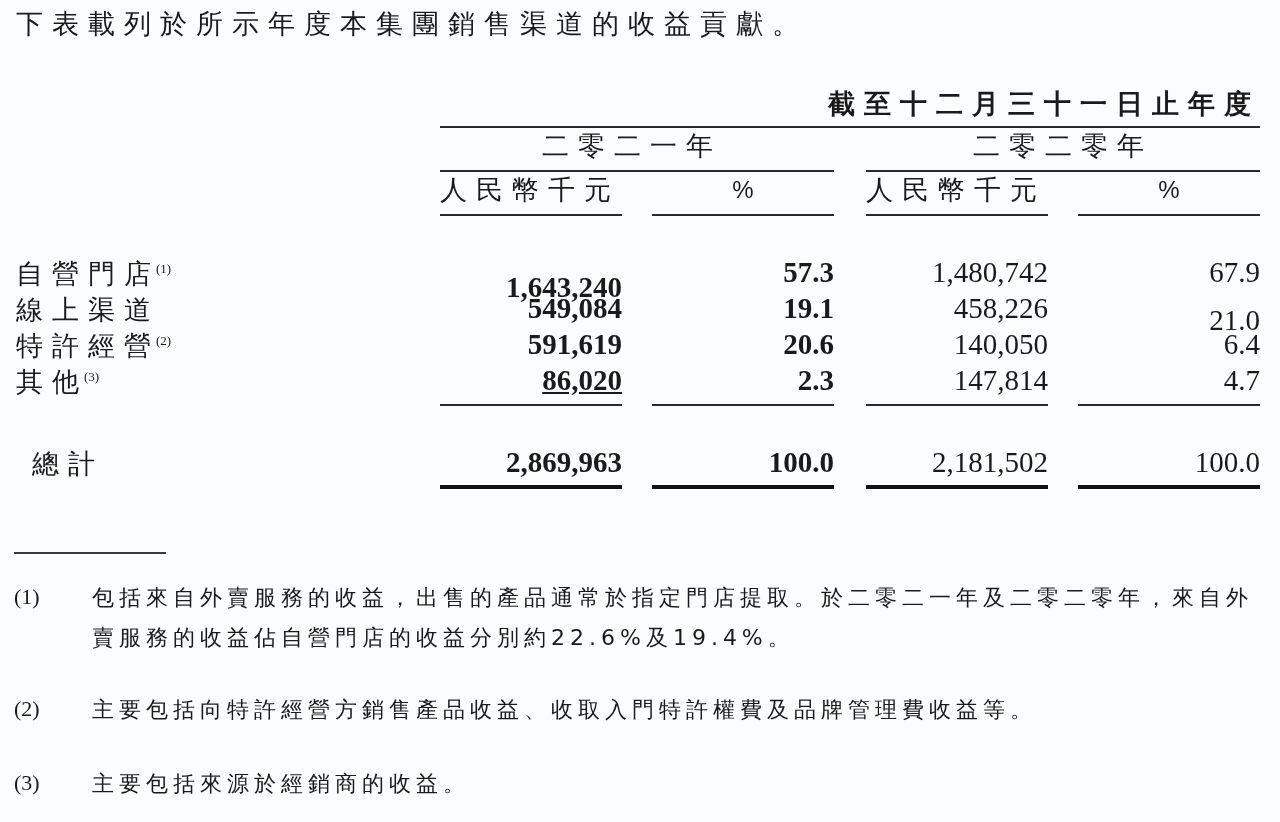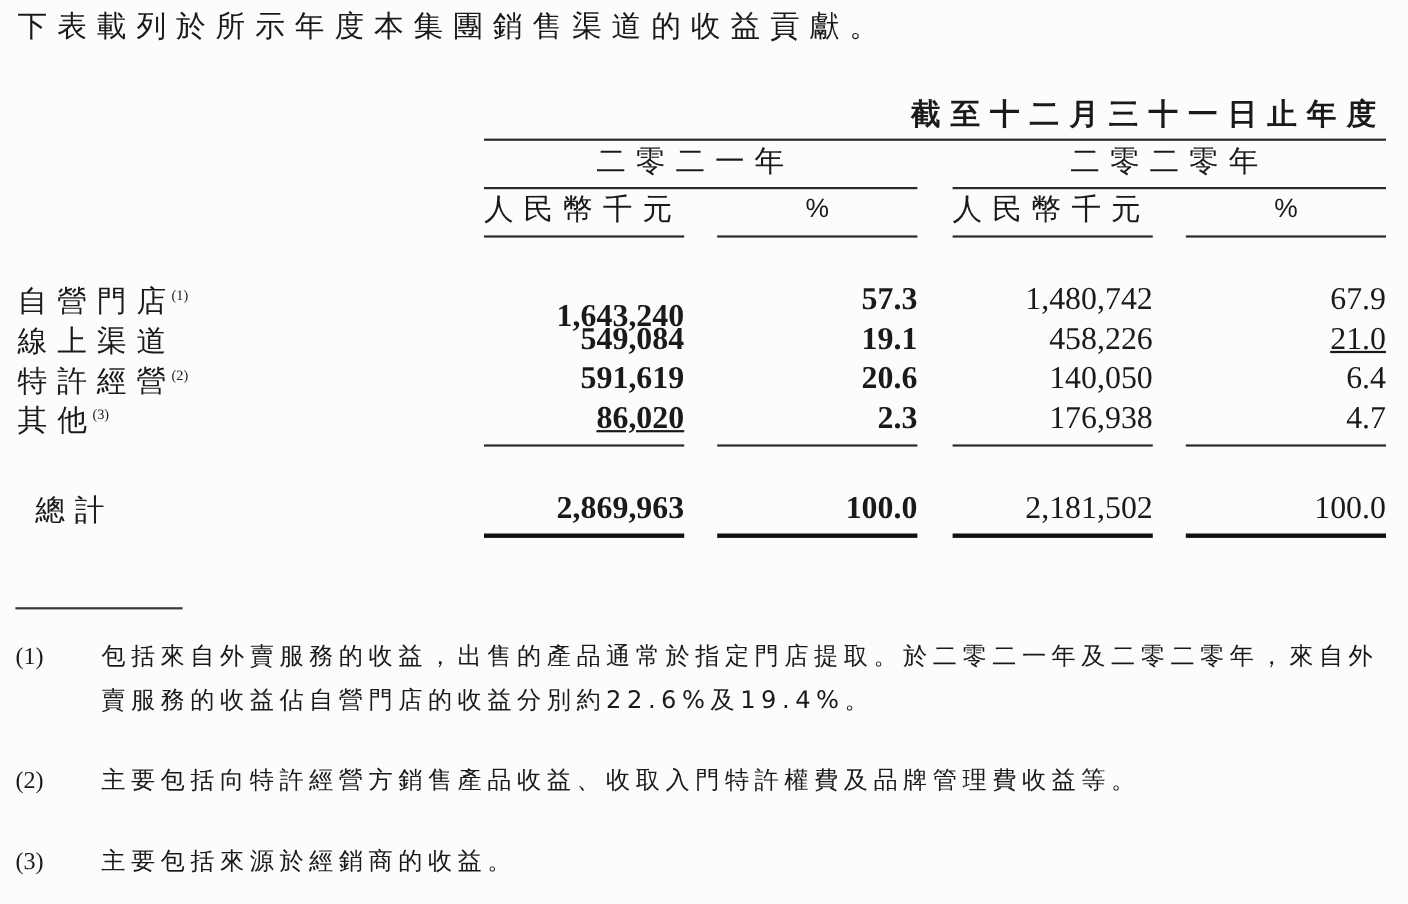--- a/index.html
+++ b/index.html
@@ -82,32 +82,32 @@
   <div class="row-label" style="top:256px;"><span>自營門店</span><sup>(1)</sup></div>
   <div class="num bold c1" style="top:259px;margin-top:12px;">1,643,240</div>
   <div class="num bold c2" style="top:256px;">57.3</div>
   <div class="num c3" style="top:256px;">1,480,742</div>
   <div class="num c4" style="top:256px;">67.9</div>
 
   <div class="row-label" style="top:292px;"><span>線上渠道</span></div>
   <div class="num bold c1" style="top:292px;">549,084</div>
   <div class="num bold c2" style="top:292px;">19.1</div>
   <div class="num c3" style="top:292px;">458,226</div>
-  <div class="num c4" style="top:292px;text-decoration:underline;">21.0</div>
+  <div class="num c4" style="top:304px;">21.0</div>
 
   <div class="row-label" style="top:328px;"><span>特許經營</span><sup>(2)</sup></div>
   <div class="num bold c1" style="top:328px;">591,619</div>
   <div class="num bold c2" style="top:328px;">20.6</div>
   <div class="num c3" style="top:328px;">140,050</div>
   <div class="num c4" style="top:328px;">6.4</div>
 
   <div class="row-label" style="top:364px;"><span>其他</span><sup>(3)</sup></div>
   <div class="num bold c1" style="top:364px;text-decoration:underline;">86,020</div>
   <div class="num bold c2" style="top:364px;">2.3</div>
-  <div class="num c3" style="top:364px;">176,938</div>
+  <div class="num c3" style="top:364px;">147,814</div>
   <div class="num c4" style="top:364px;">4.7</div>
 
   <div class="hline c1" style="top:404px;"></div>
   <div class="hline c2" style="top:404px;"></div>
   <div class="hline c3" style="top:404px;"></div>
   <div class="hline c4" style="top:404px;"></div>
 
   <div class="row-label" style="top:446px;margin-left:16px;"><span>總計</span></div>
   <div class="num bold c1" style="top:446px;">2,869,963</div>
   <div class="num bold c2" style="top:446px;">100.0</div>

